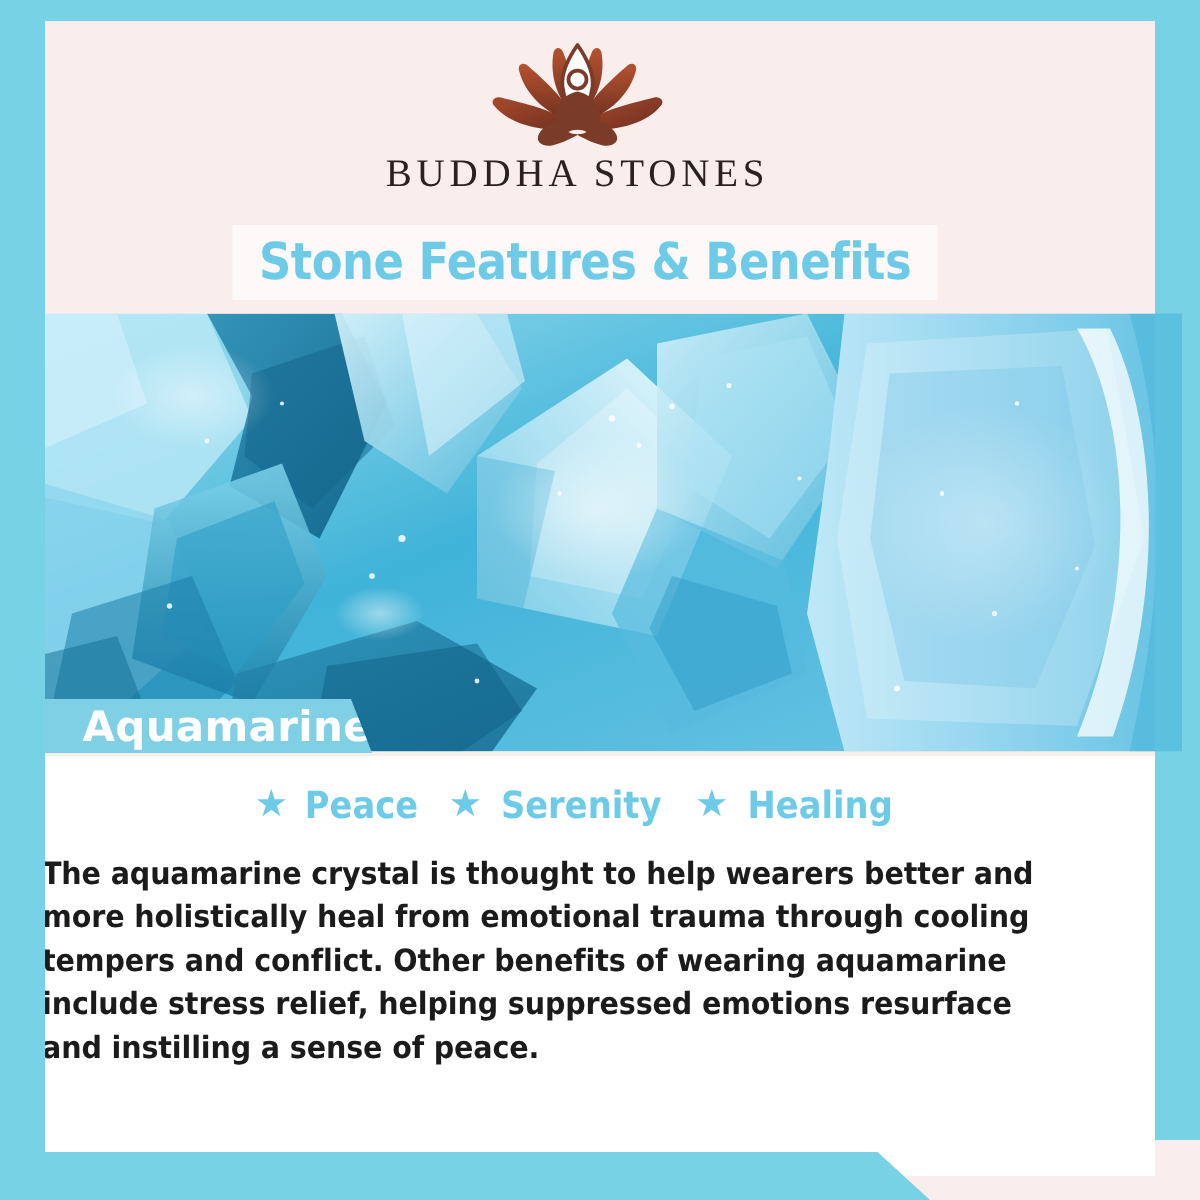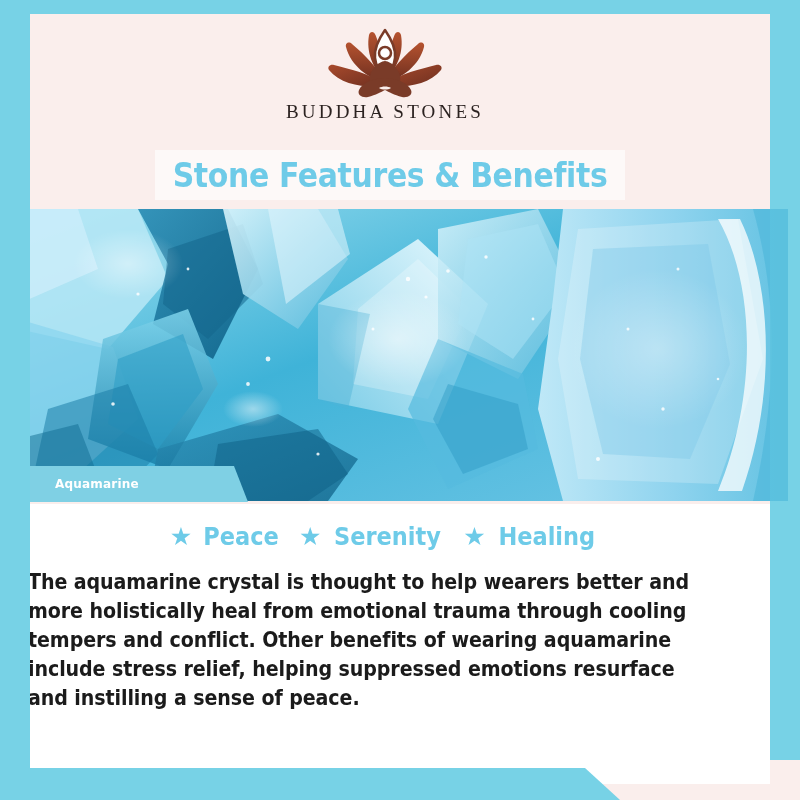--- a/index.html
+++ b/index.html
@@ -87,21 +87,21 @@
     box-sizing: border-box;
   }
   .logo-mark {
     width: 150px;
     height: 78px;
     display: block;
   }
   .brand-name {
     margin-top: 1px;
     font-family: "Liberation Serif", serif;
-    font-size: 19px;
+    font-size: 26px;
     letter-spacing: 3.2px;
     color: #2b2220;
     font-weight: 400;
     text-align: center;
   }
 
   
   .title-banner {
     position: absolute;
     left: 155px;
@@ -162,21 +162,21 @@
     z-index: 3;
     clip-path: polygon(0 0, 234px 0, 248px 36px, 0 36px);
     display: flex;
     align-items: center;
   }
   .stone-label-text {
     margin-left: 55px;
     color: #ffffff;
     font-family: "DejaVu Sans", sans-serif;
     font-weight: bold;
-    font-size: 12px;
+    font-size: 28px;
     letter-spacing: 0.2px;
   }
 
   
   .benefits {
     position: absolute;
     left: 0;
     top: 502px;
     width: 770px;
     height: 40px;

